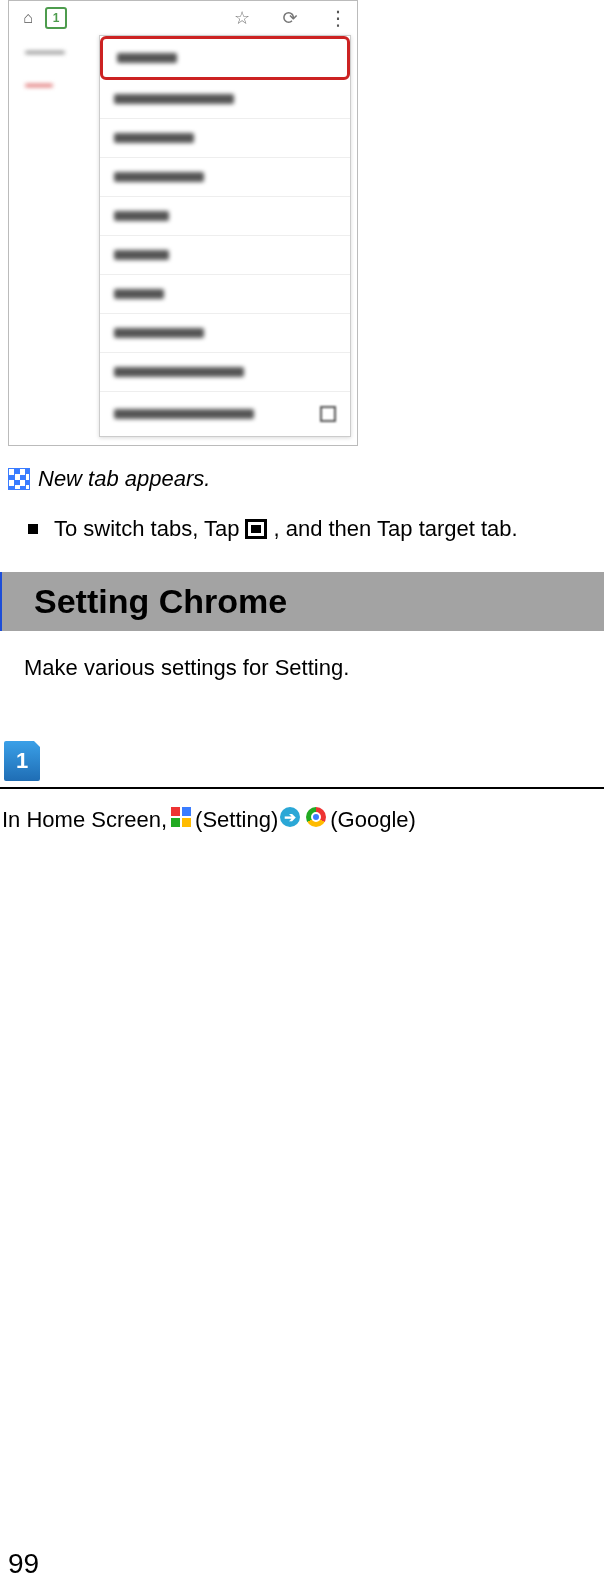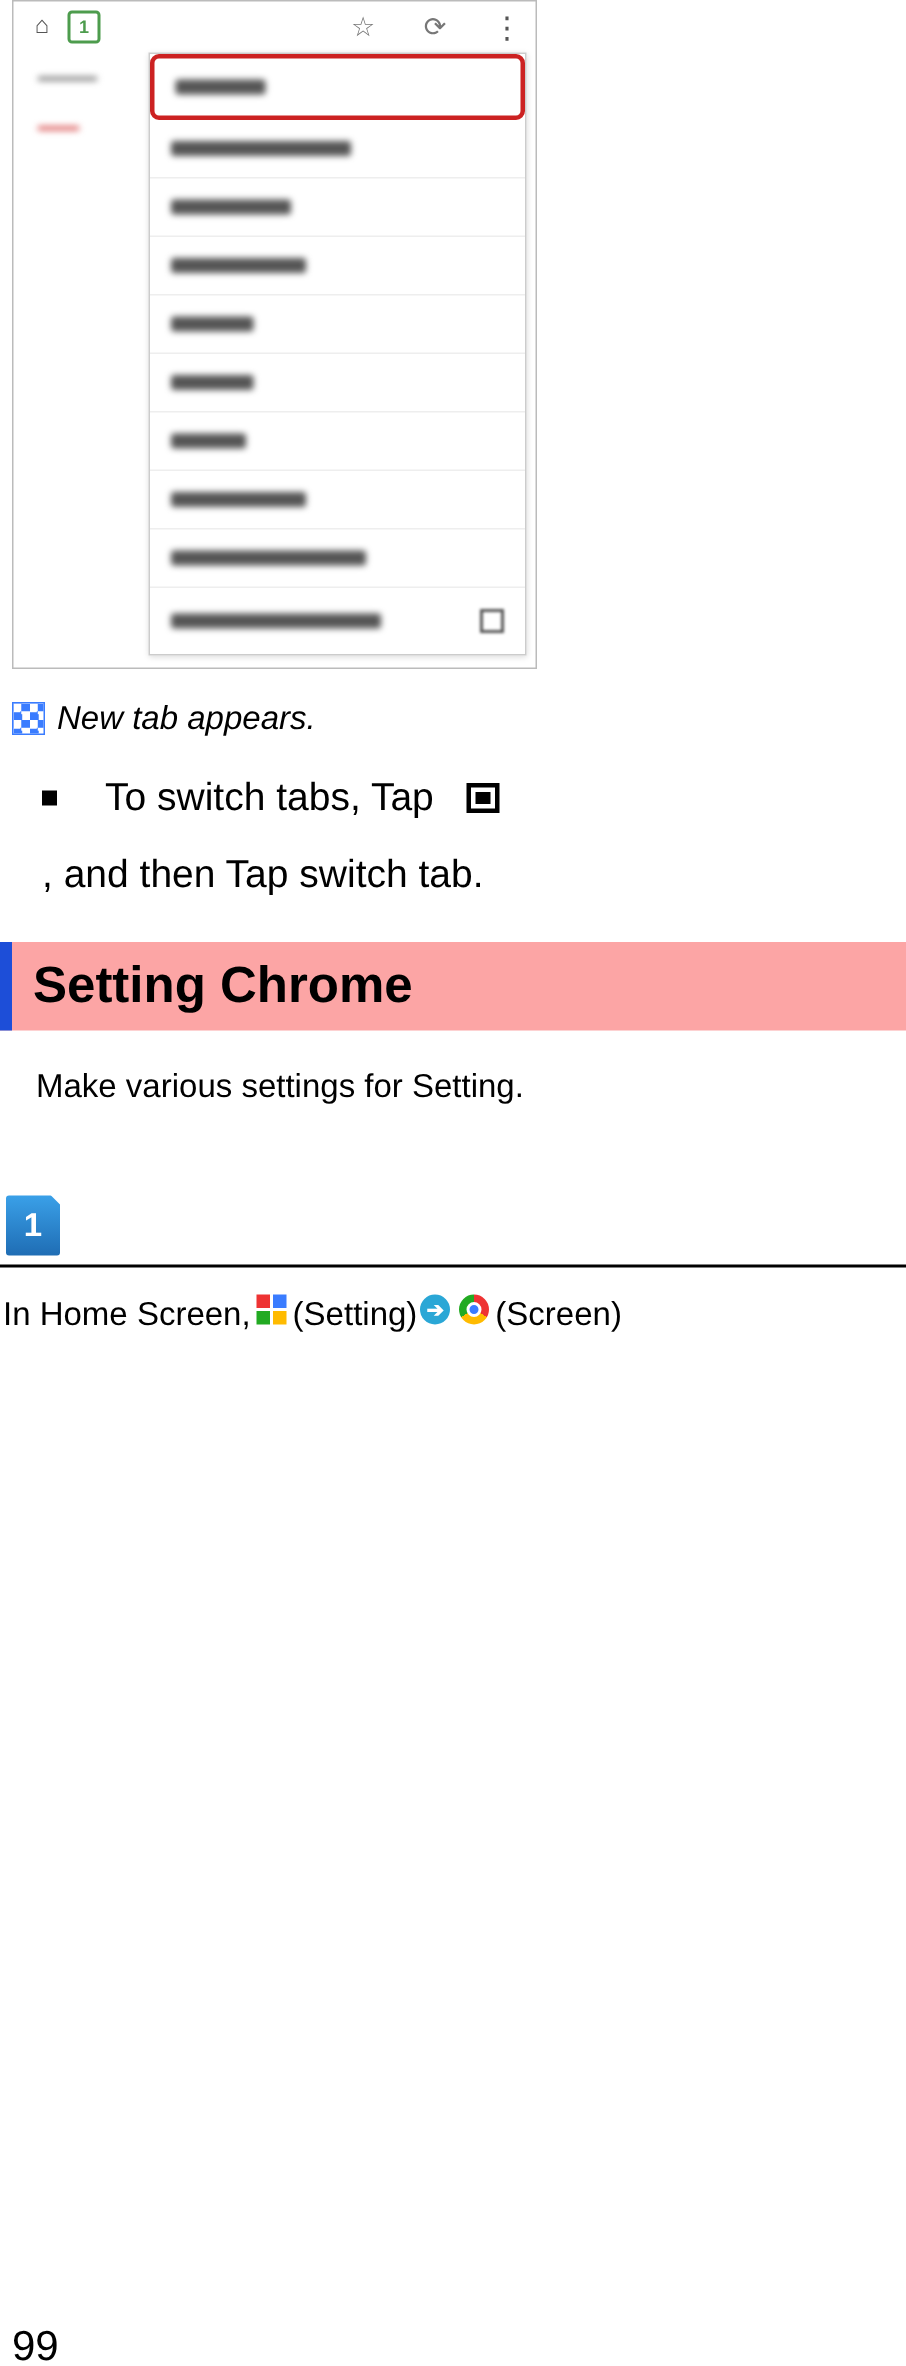--- a/index.html
+++ b/index.html
@@ -90,46 +90,46 @@
     display:flex; align-items:center; gap:8px;font-style:italic;
   }
   .flag-ic {
     width:22px; height:22px;
     background:
       repeating-conic-gradient(#3a7cff 0 25%, #fff 0 50%);
     background-size: 11px 11px;
     border:1px solid #3a7cff;
   }
   .bullet-line {
-    font-size:26px;
+    font-size:22px;
     margin: 0 8px 30px 28px;
-    display:flex; align-items:center; flex-wrap:wrap; gap:20px;
+    display:flex; align-items:center; flex-wrap:wrap; gap:4px;
   }
   .bullet-sq {
     width:10px; height:10px; background:#000; margin-right:12px; flex-shrink:0;
   }
   .inline-tab-ic {
     display:inline-flex;
     width:22px; height:20px;
     border:3px solid #000;
     position:relative;
     margin: 0 2px;
     vertical-align:middle;
   }
   .inline-tab-ic::after{
     content:"";
     position:absolute;
     inset:3px;
     background:#000;
   }
   
   .h2bar {
-    background:#fca5a5;
-    border-left:8px solid #1d4ed8;
-    padding: 10px 14px;
+    background:#a3a3a3;
+    border-left:2px solid #1d4ed8;
+    padding: 10px 32px;
     margin: 0 0 24px 0;
   }
   .h2bar h2 {
     margin:0;
     font-size:34px;
     font-weight:bold;
     color:#000;
   }
   .para {
     font-size:22px;
@@ -267,21 +267,21 @@
 
   <div class="result-line">
     <span class="flag-ic"></span>
     <span>New tab appears.</span>
   </div>
 
   <div class="bullet-line">
     <span class="bullet-sq"></span>
     <span>To switch tabs, Tap </span>
     <span class="inline-tab-ic"></span>
-    <span>, and then Tap switch tab.</span>
+    <span>, and then Tap target tab.</span>
   </div>
 
   <div class="h2bar">
     <h2>Setting Chrome</h2>
   </div>
 
   <p class="para">Make various settings for Setting.</p>
 
   <div class="step-icon">
     <span>1</span>
@@ -291,17 +291,17 @@
     <span>In Home Screen, </span>
     <span class="google-ic">
         <span></span>
         <span></span>
         <span></span>
         <span></span>
       </span>
     <span> (Setting)</span>
     <span class="arrow-badge">➔</span>
     <span class="chrome-ic"></span>
-    <span> (Screen)</span>
+    <span> (Google)</span>
   </div>
 
   <div class="page-num">99</div>
 </div>
 
 </body></html>

